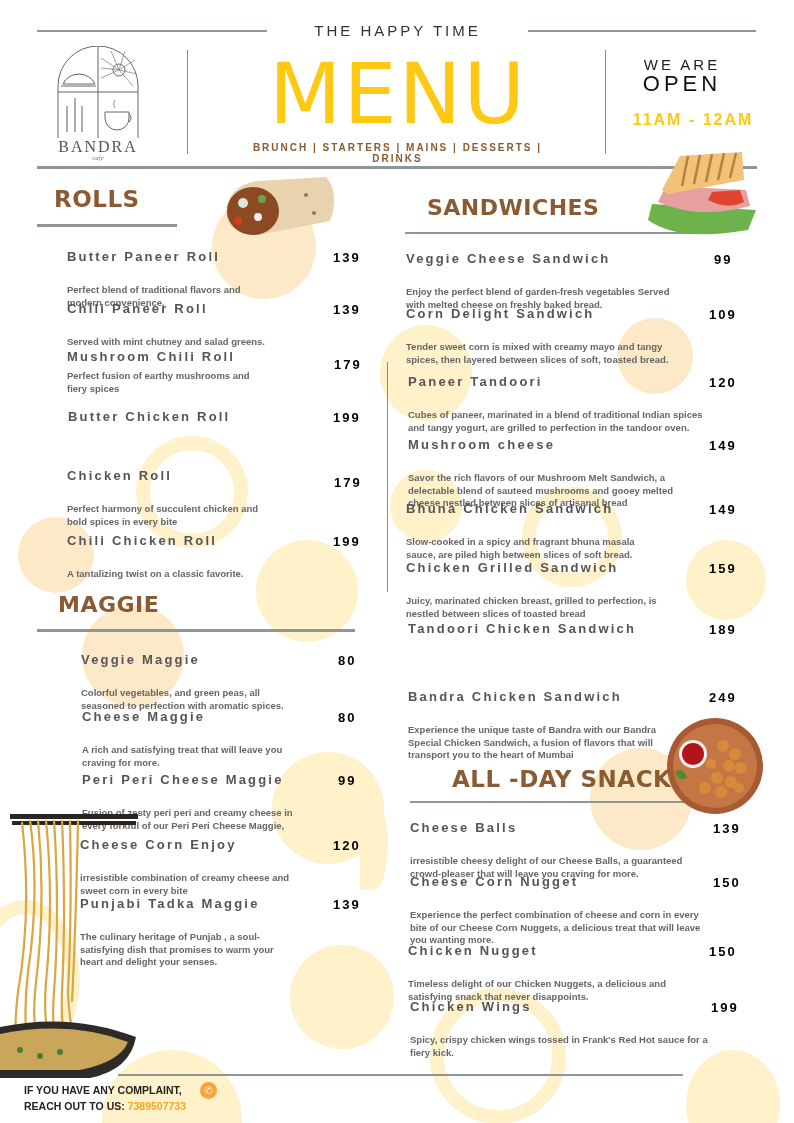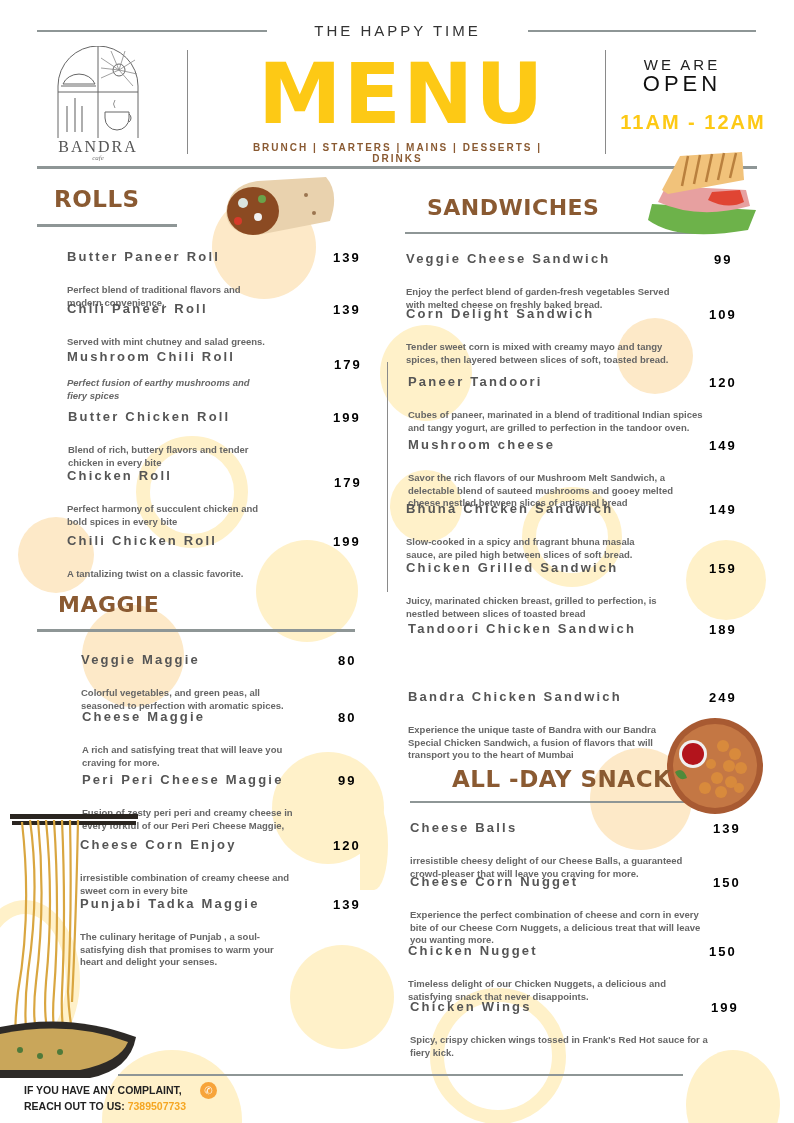--- a/index.html
+++ b/index.html
@@ -9,30 +9,30 @@
   .circle { position: absolute; border-radius: 50%; z-index: 0; }
   .fill-y { background: #fff1c9; }
   .fill-o { background: #fde9c8; }
   .ring { background: transparent; border: 14px solid #fff1c9; }
 
   .hline { position: absolute; height: 3px; background: #8e9696; z-index: 1; }
   .hline.thin { height: 2px; }
   .vline { position: absolute; width: 1px; background: #8a8a8a; z-index: 1; }
 
   .top-title { position: absolute; left: 250px; top: 22px; width: 295px; text-align: center; font-size: 15px; letter-spacing: 3px; color: #333; z-index: 2; }
-  .menu-word { position: absolute; left: 258px; top: 44px; width: 280px; text-align: center; font-size: 84px; font-weight: 700; color: #fdc915; letter-spacing: 2px; line-height: 100px; z-index: 2; font-family: "DejaVu Sans", sans-serif; }
+  .menu-word { position: absolute; left: 258px; top: 44px; width: 280px; text-align: center; font-size: 84px; font-weight: 400; color: #fdc915; letter-spacing: 2px; line-height: 100px; z-index: 2; font-family: "DejaVu Sans", sans-serif; }
   .categories { position: absolute; left: 230px; top: 142px; width: 335px; text-align: center; font-size: 10px; font-weight: bold; letter-spacing: 2px; color: #8a5a32; z-index: 2; }
 
   .logo { position: absolute; left: 55px; top: 46px; width: 86px; height: 118px; z-index: 2; }
   .logo-text { position: absolute; left: 52px; top: 138px; width: 92px; text-align: center; font-family: "Liberation Serif", serif; font-size: 16px; letter-spacing: 2px; color: #555; z-index: 3; }
   .logo-sub { position: absolute; left: 52px; top: 154px; width: 92px; text-align: center; font-family: "Liberation Serif", serif; font-size: 7px; font-style: italic; color: #777; z-index: 3; }
 
   .open-1 { position: absolute; left: 632px; top: 56px; width: 100px; text-align: center; font-size: 15px; letter-spacing: 3px; color: #222; z-index: 2; }
   .open-2 { position: absolute; left: 632px; top: 71px; width: 100px; text-align: center; font-size: 22px; letter-spacing: 4px; color: #111; z-index: 2; }
-  .hours { position: absolute; left: 618px; top: 111px; width: 150px; text-align: center; font-size: 20px; font-weight: bold; letter-spacing: 2px; color: #fdc915; z-index: 2; }
+  .hours { position: absolute; left: 618px; top: 111px; width: 150px; text-align: center; font-size: 16px; font-weight: bold; letter-spacing: 2px; color: #fdc915; z-index: 2; }
 
   .section-title { position: absolute; font-family: "DejaVu Sans", sans-serif; font-weight: 900; color: #8a5a32; z-index: 2; letter-spacing: 0.5px; }
 
   .item { position: absolute; z-index: 2; }
   .item .name { font-size: 13px; font-weight: bold; letter-spacing: 2.2px; color: #555; white-space: nowrap; }
   .item .desc { font-size: 9.5px; font-weight: bold; color: #666; line-height: 12.5px; margin-top: 20px; }
   .price { position: absolute; font-size: 13px; font-weight: bold; letter-spacing: 2px; color: #000000; z-index: 2; }
 
   .food { position: absolute; z-index: 2; }
 
@@ -129,27 +129,26 @@
 <div class="price" style="left:333px;top:250px;">139</div>
 
 <div class="item" style="left:67px;top:301px;width:240px;">
   <div class="name">Chili Paneer Roll</div>
   <div class="desc">Served with mint chutney and salad greens.</div>
 </div>
 <div class="price" style="left:333px;top:302px;">139</div>
 
 <div class="item" style="left:67px;top:349px;width:200px;">
   <div class="name">Mushroom Chili Roll</div>
-  <div class="desc" style="margin-top:13px;font-style:italic;">Perfect fusion of earthy mushrooms and fiery spices</div>
+  <div class="desc" style="margin-top:6px;">Perfect fusion of earthy mushrooms and fiery spices</div>
 </div>
 <div class="price" style="left:334px;top:357px;">179</div>
 
 <div class="item" style="left:68px;top:409px;width:200px;">
   <div class="name">Butter Chicken Roll</div>
-  <div class="desc">Blend of rich, buttery flavors and tender chicken in every bite</div>
 </div>
 <div class="price" style="left:333px;top:410px;">199</div>
 
 <div class="item" style="left:67px;top:468px;width:200px;">
   <div class="name">Chicken Roll</div>
   <div class="desc">Perfect harmony of succulent chicken and bold spices in every bite</div>
 </div>
 <div class="price" style="left:334px;top:475px;">179</div>
 
 <div class="item" style="left:67px;top:533px;width:240px;">

